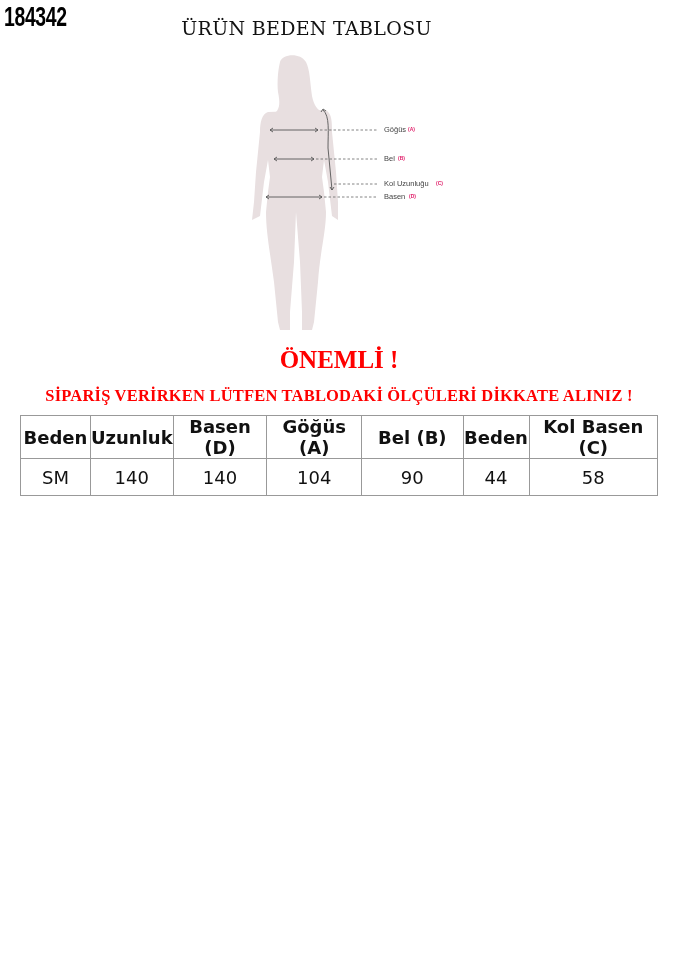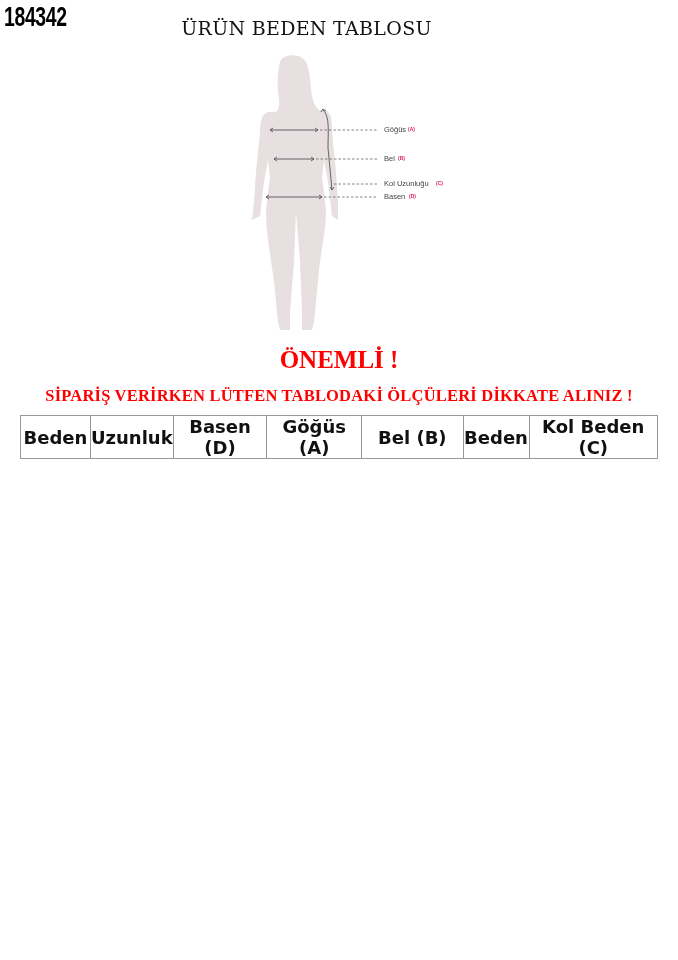--- a/index.html
+++ b/index.html
@@ -71,16 +71,25 @@
       <col style="width:129px">
   </colgroup>
   <tbody>
       <tr>
     <th>Beden</th>
     <th>Uzunluk</th>
     <th>Basen (D)</th>
     <th>Göğüs (A)</th>
     <th>Bel (B)</th>
     <th>Beden</th>
-    <th>Kol Beden (C)</th>
+    <th>Kol Basen (C)</th>
+  </tr>
+  <tr>
+    <td>SM</td>
+    <td>140</td>
+    <td>140</td>
+    <td>104</td>
+    <td>90</td>
+    <td>44</td>
+    <td>58</td>
   </tr>
 </tbody>
   </table>
 
 </body></html>

